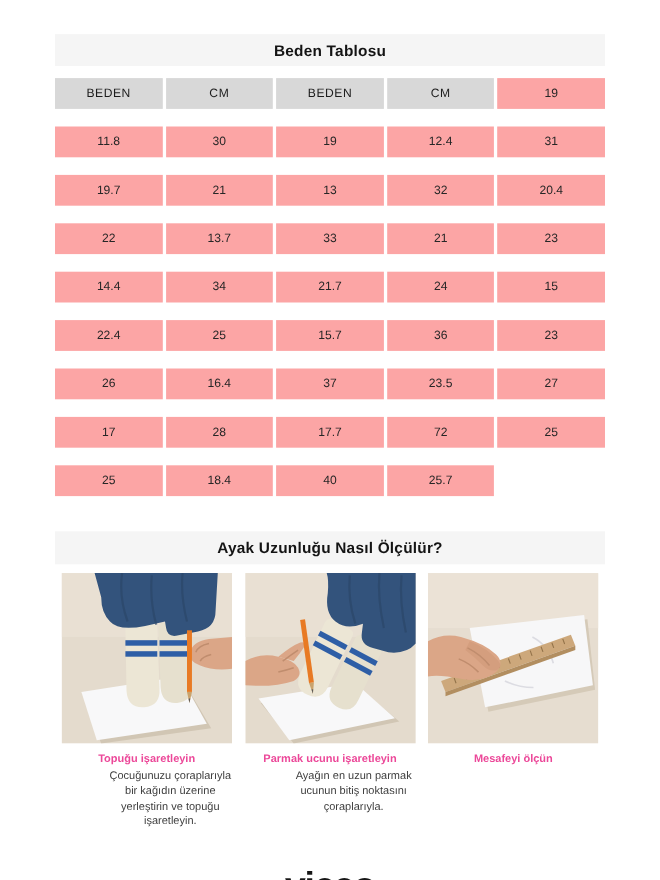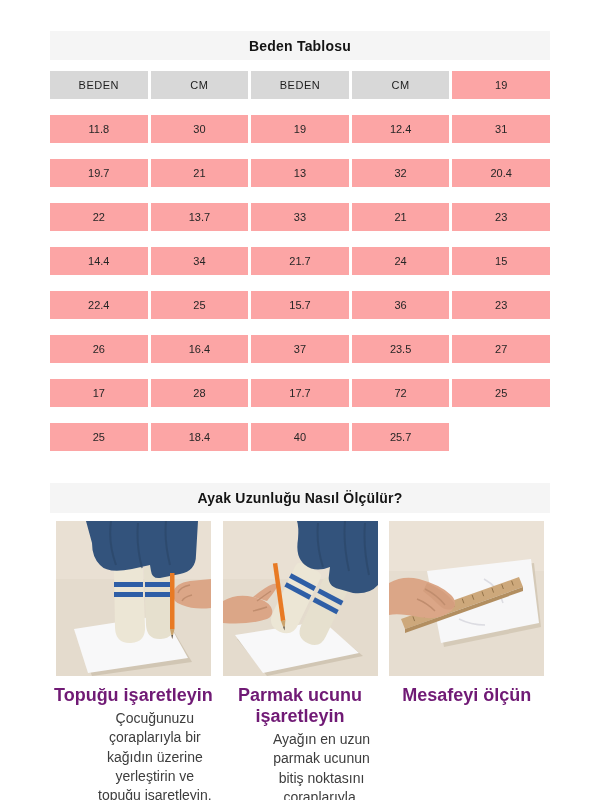--- a/index.html
+++ b/index.html
@@ -15,22 +15,22 @@
   .size-table { margin-top: 11px; display: grid; grid-template-columns: repeat(5, 1fr);
     gap: 16px 3px; }
   .cell { height: 28px; background: #fca5a5; display: flex; align-items: center;
     justify-content: center; font-size: 11px; color: #262626; }
   .cell.header { background: #d8d8d8; letter-spacing: .5px; color: #1d1d1d; }
 
   .steps { margin-top: 8px; display: flex; justify-content: space-between; }
   .step { flex: 1; min-width: 0; text-align: center; }
   .photo { width: 155px; height: 155px; margin: 0 auto; }
   .photo svg { display: block; width: 155px; height: 155px; }
-  .step-title { margin-top: 9px; font-size: 18px; font-weight: bold; color: #701a75; }
-  .step-desc { margin-top: 3px; font-size: 14px; line-height: 1.38; color: #3d3d3d;
+  .step-title { margin-top: 9px; font-size: 10px; font-weight: bold; color: #ec4899; }
+  .step-desc { margin-top: 3px; font-size: 10px; line-height: 1.38; color: #3d3d3d;
     padding: 0 2px; margin-left: 43px; }
 
   .footer { margin-top: 34px; display: flex; flex-direction: column; align-items: center; }
   .brand { font-size: 34px; line-height: 1; font-weight: bold; color: #161616;
     letter-spacing: -1px; }
 </style>
 </head>
 <body>
 
 <div class="page">

